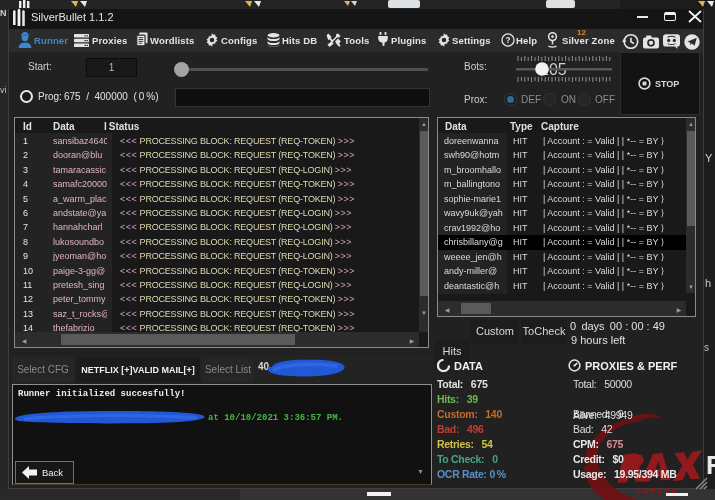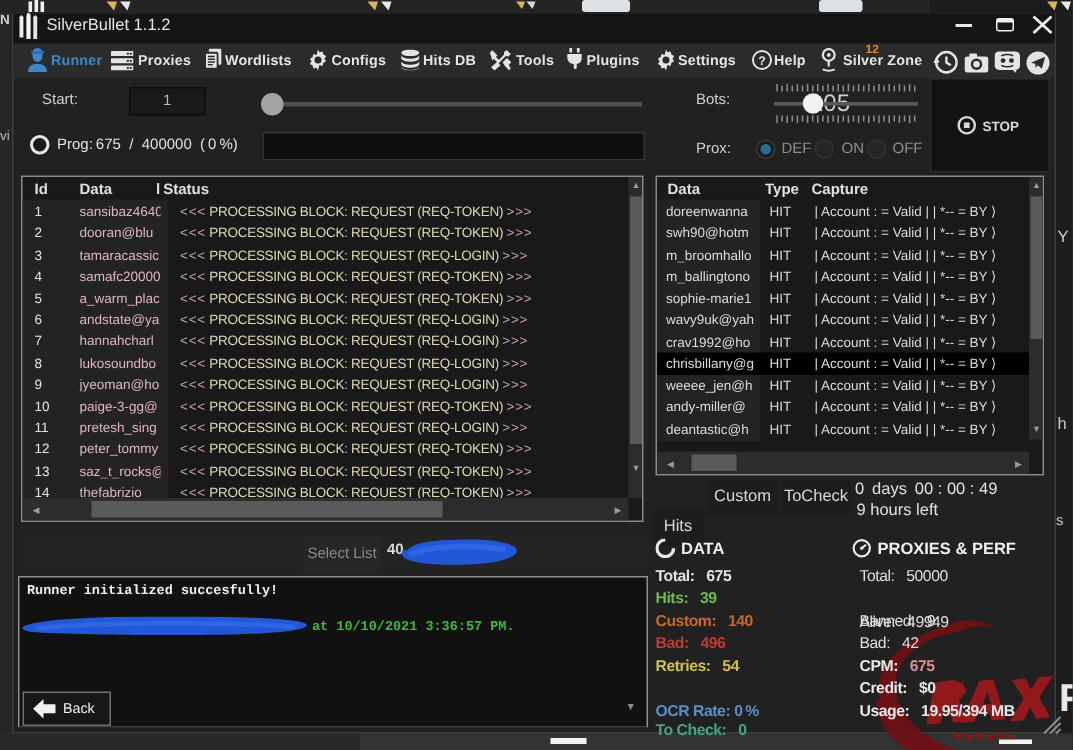--- a/index.html
+++ b/index.html
@@ -378,20 +378,22 @@
     <div class="abs sbar-a" style="left:236px;top:187px;">▶</div>
   </div>
 
   <div class="abs tabbtn" style="left:435px;top:320px;width:34px;margin-top:20px;">Hits</div>
   <div class="abs tabbtn" style="left:471px;top:320px;width:48px;">Custom</div>
   <div class="abs tabbtn" style="left:521px;top:320px;width:46px;">ToCheck</div>
   <div class="abs" style="left:570px;top:320px;color:#e0e0e0;font-size:11px;">0  days  00 : 00 : 49</div>
   <div class="abs" style="left:571px;top:334px;color:#e0e0e0;font-size:11px;">9 hours left</div>
 
   <div class="abs" style="left:12px;top:356px;width:420px;height:27px;background:#232323;"></div>
+  <div class="abs" style="left:12px;top:357px;width:62px;height:26px;background:#262626;color:#8a8a8a;font-size:10px;text-align:center;line-height:26px;">Select CFG</div>
+  <div class="abs" style="left:76px;top:357px;width:124px;height:26px;background:#1c1c1c;color:#f0f0f0;font-size:9px;font-weight:bold;line-height:26px;text-align:center;white-space:nowrap;">NETFLIX [+]VALID MAIL[+]</div>
   <div class="abs" style="left:202px;top:357px;width:52px;height:26px;background:#262626;color:#8a8a8a;font-size:10px;text-align:center;line-height:26px;">Select List</div>
   <div class="abs" style="left:258px;top:361px;color:#d8d8d8;font-size:10px;font-weight:bold;">40</div>
   <svg class="abs" style="left:264px;top:358px" width="84" height="21" viewBox="0 0 88 23">
     <path d="M6 10 C10 4 26 2 44 2 C66 1 84 4 86 9 C88 14 76 19 52 20 C28 21 6 19 3 14 C1 11 3 8 6 10 Z" fill="#2258d6"></path>
     <path d="M8 13 C20 7 50 5 78 9" stroke="#2e66e4" stroke-width="4" fill="none"></path>
   </svg>
 
   <div class="abs" style="left:12px;top:384px;width:420px;height:101px;background:#111111;border:1px solid #8f8f8f;border-bottom-color:#4a3a28;"></div>
   <div class="abs mono" style="left:18px;top:389px;color:#ededed;font-size:9px;font-weight:bold;">Runner initialized succesfully!</div>
   <div class="abs mono" style="left:208px;top:413px;color:#41b941;font-size:9px;font-weight:bold;">at 10/10/2021 3:36:57 PM.</div>
@@ -430,21 +432,21 @@
 
   <svg class="abs" style="left:437px;top:359px" width="13" height="13" viewBox="0 0 14 14">
       <path d="M7 1 A6 6 0 1 0 13 7" fill="none" stroke="#e8e8e8" stroke-width="2.4"></path>
     </svg>
   <div class="abs" style="left:454px;top:360px;color:#f0f0f0;font-size:11px;font-weight:bold;">DATA</div>
   <div class="stat" style="left:437px;top:378px;color:#e2e2e2;">Total: &nbsp;&nbsp;675</div>
   <div class="stat" style="left:437px;top:393px;color:#72b94e;">Hits: &nbsp;&nbsp;39</div>
   <div class="stat" style="left:437px;top:408px;color:#c56a28;">Custom: &nbsp;&nbsp;140</div>
   <div class="stat" style="left:437px;top:423px;color:#bf3b33;">Bad: &nbsp;&nbsp;496</div>
   <div class="stat" style="left:437px;top:438px;color:#cfc24a;">Retries: &nbsp;&nbsp;54</div>
-  <div class="stat" style="left:437px;top:453px;color:#45a486;margin-top:28px;">To Check: &nbsp;&nbsp;0</div>
+  <div class="stat" style="left:437px;top:453px;color:#45a486;">To Check: &nbsp;&nbsp;0</div>
   <div class="stat" style="left:437px;top:468px;color:#5a8fc7;">OCR Rate: 0 %</div>
   <svg class="abs" style="left:568px;top:359px" width="13" height="13" viewBox="0 0 14 14">
       <circle cx="7" cy="7" r="5.8" fill="none" stroke="#e8e8e8" stroke-width="1.6"></circle>
       <path d="M7 7 L10 4.5" stroke="#e8e8e8" stroke-width="1.6"></path>
       <circle cx="7" cy="7" r="1.2" fill="#e8e8e8"></circle>
     </svg>
   <div class="abs" style="left:585px;top:360px;color:#f0f0f0;font-size:11px;font-weight:bold;">PROXIES &amp; PERF</div>
   <div class="stat" style="left:573px;top:378px;color:#dedede;font-weight:normal;">Total: &nbsp;&nbsp;50000</div>
   <div class="stat" style="left:573px;top:409px;color:#dedede;font-weight:normal;">Alive: &nbsp;&nbsp;49949</div>
   <div class="stat" style="left:573px;top:408px;color:#dedede;font-weight:normal;">Banned: &nbsp;&nbsp;9</div>

